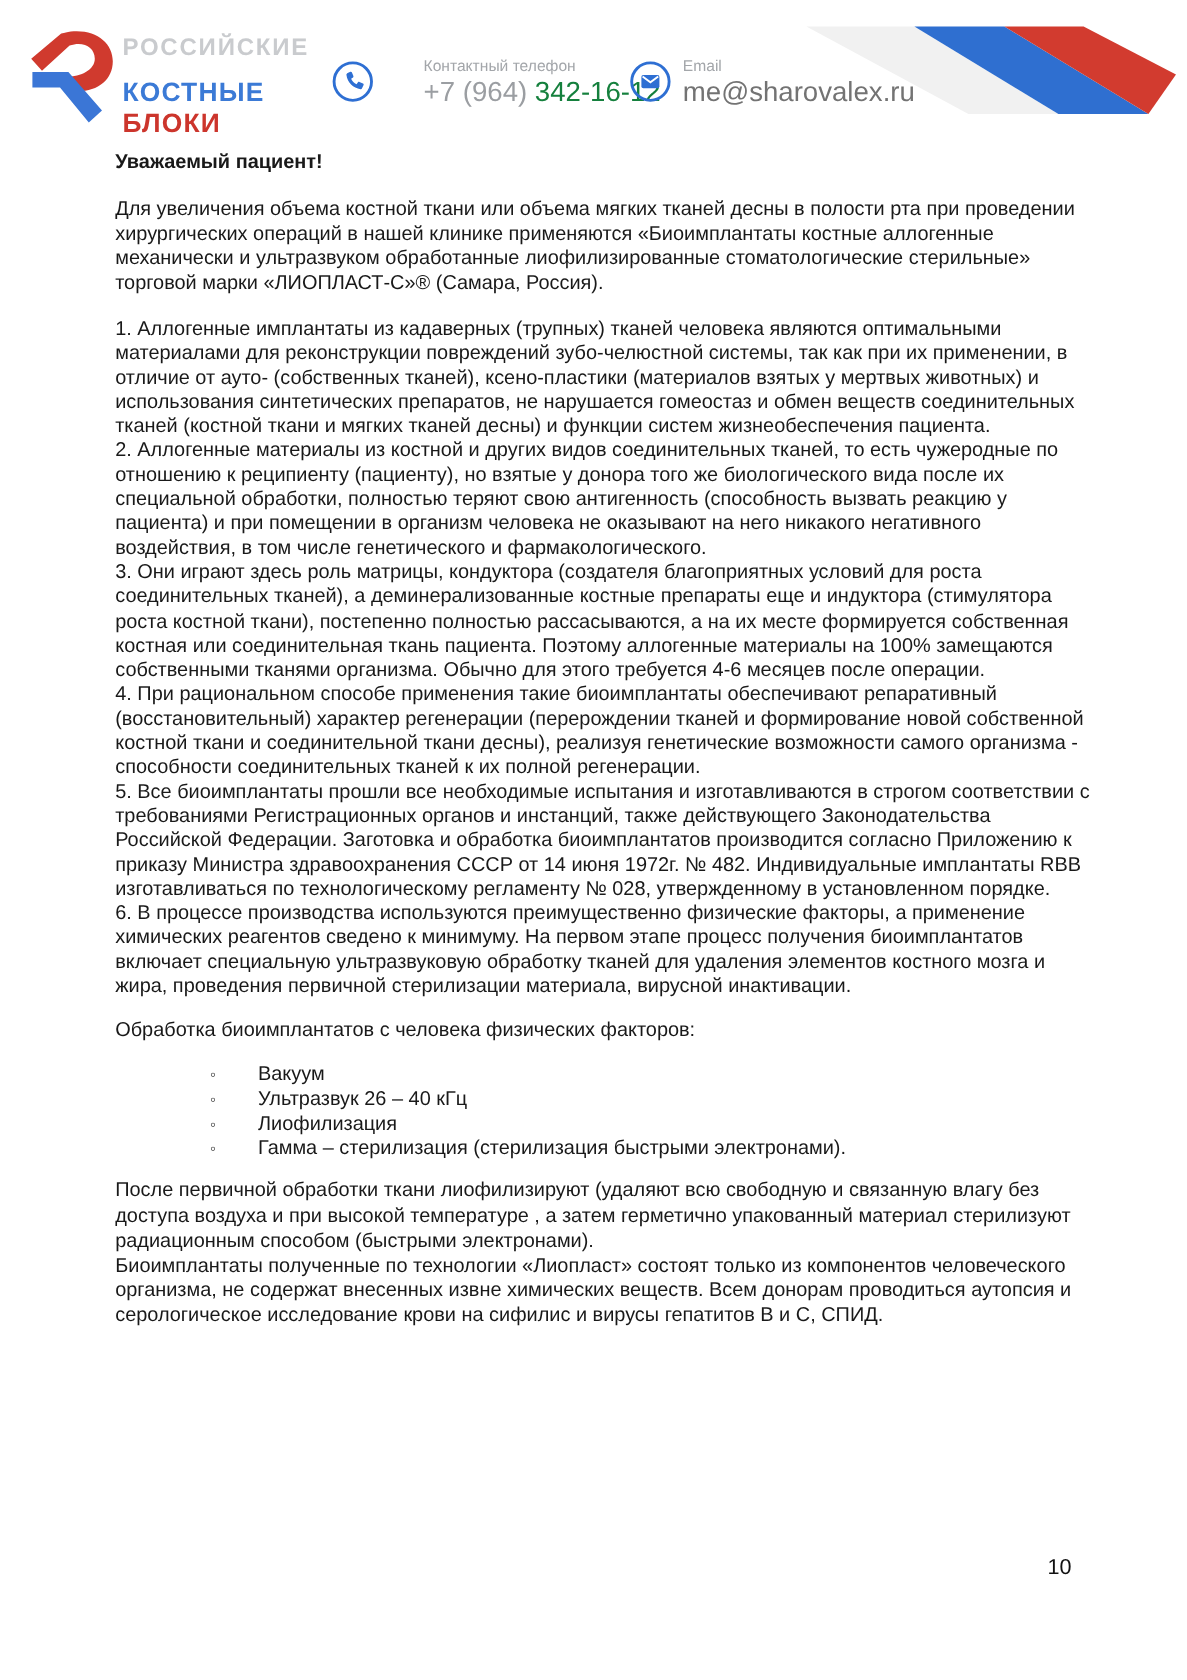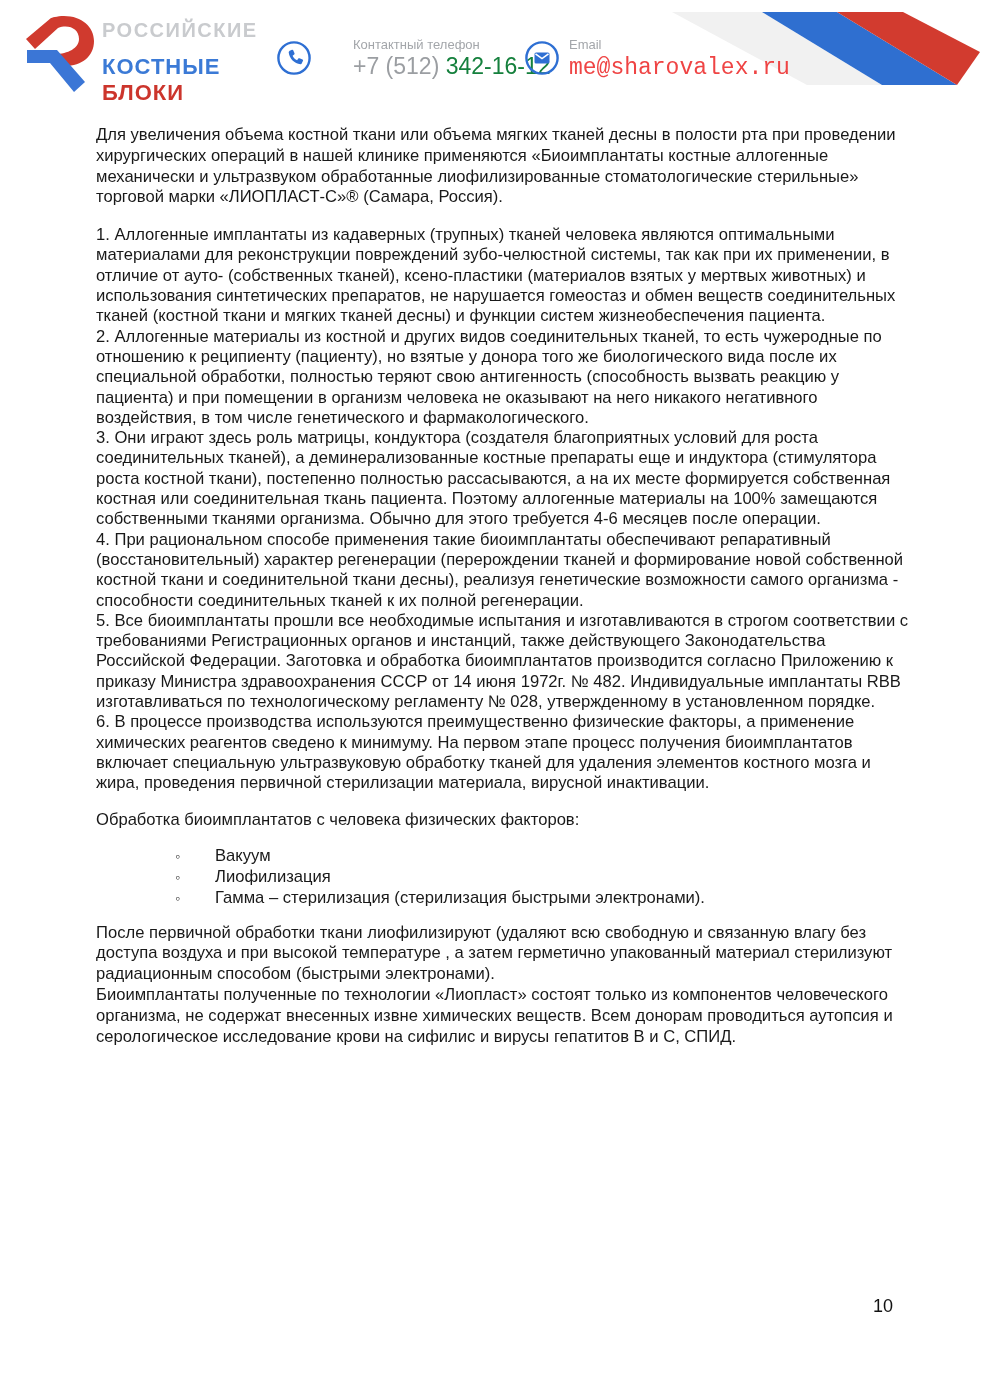--- a/index.html
+++ b/index.html
@@ -3,40 +3,40 @@
 <meta charset="utf-8">
 <style>
   html,body { margin:0; padding:0; }
   body {
     width:989px; height:1400px; background:#ffffff; position:relative;
     font-family:"Liberation Sans", sans-serif; color:#1b1b1b;
     overflow:hidden;
   }
 
   
-  .header { position:absolute; top:0; left:0; width:900px; height:112px; }
+  .header { position:absolute; top:10px; left:0; width:900px; height:112px; }
   .ribbon-svg { position:absolute; top:0; left:0; width:989px; height:110px; }
 
   .logo { position:absolute; left:24px; top:12px; display:flex; align-items:flex-start; }
   .logo-mark { width:76px; height:84px; }
   .logo-text { margin-left:2px; margin-top:8px; font-weight:bold; line-height:1; }
   .logo-line1 { font-size:20px; color:#c9cbce; letter-spacing:1.5px; }
   .logo-line2 { font-size:22px; color:#3b7ad6; letter-spacing:1px; margin-top:16px; }
   .logo-line3 { font-size:22px; color:#cc352c; letter-spacing:1px; margin-top:4px; }
 
   .contact { position:absolute; top:37px; display:flex; align-items:flex-start; }
   .contact.phone { left:276px;gap:32px; }
   .contact.email { left:524px; }
   .contact-icon { width:36px; height:36px; margin-top:3px; }
   .contact-texts { margin-left:9px; }
   .contact-label { font-size:13px; color:#a3a6aa; line-height:15px; }
   .contact-value { font-size:23px; line-height:26px; margin-top:1px; white-space:nowrap; }
   .contact-value .muted { color:#9b9ea2; }
   .contact-value .strong { color:#15803d; }
-  .email-address { color:#ef4444; text-decoration:none;font-family:Liberation Mono, monospace; }
+  .email-address { color:#737373; text-decoration:none; }
 
   
   .doc { position:absolute; left:96px; top:125px; width:818px;
          font-size:16.6px; line-height:20.8px; color:#191919; }
   .doc-title { font-size:16.6px; font-weight:bold; margin:0 0 18px 0; }
   .intro { margin:0 0 17px 0; }
   .numbered p { margin:0; line-height:20.3px; }
   .processing-heading { margin:16px 0 16px 0; }
   ul.phys-list { list-style:none; margin:0 0 14px 0; padding:0; }
   ul.phys-list li { position:relative; padding-left:119px; line-height:20.8px; }
@@ -72,55 +72,57 @@
     </div>
   </div>
 
   <div class="contact phone">
     <svg class="contact-icon" viewBox="0 0 36 36">
       <circle cx="18" cy="18" r="15.6" fill="none" stroke="#2e6fd3" stroke-width="2.4"></circle>
       <path d="M13.2,11.1 l2.8,-1.3 c0.5,-0.2 1,0 1.2,0.5 l1.3,3 c0.2,0.4 0,0.9 -0.3,1.2 l-1.6,1.2 c0.9,2 2.5,3.6 4.5,4.5 l1.2,-1.6 c0.3,-0.4 0.8,-0.5 1.2,-0.3 l3,1.3 c0.5,0.2 0.7,0.8 0.5,1.2 l-1.3,2.8 c-0.2,0.5 -0.7,0.8 -1.2,0.7 c-6.2,-0.8 -11,-5.6 -11.8,-11.8 c-0.1,-0.5 0.2,-1 0.7,-1.2 z" fill="#2e6fd3"></path>
     </svg>
     <div class="contact-texts">
       <div class="contact-label">Контактный телефон</div>
-      <div class="contact-value"><span class="muted">+7 (512) </span><span class="strong">342-16-12</span></div>
+      <div class="contact-value"><span class="muted">+7 (964) </span><span class="strong">342-16-12</span></div>
     </div>
   </div>
 
   <div class="contact email">
     <svg class="contact-icon" viewBox="0 0 36 36">
       <circle cx="18" cy="18" r="15.6" fill="none" stroke="#2e6fd3" stroke-width="2.4"></circle>
       <rect x="10.5" y="12.5" width="15" height="11" rx="1.6" fill="#2e6fd3"></rect>
       <polyline points="11.5,13.8 18,18.6 24.5,13.8" stroke="#ffffff" stroke-width="1.6" fill="none"></polyline>
     </svg>
     <div class="contact-texts">
       <div class="contact-label">Email</div>
       <div class="contact-value"><a href="#" class="email-address">me@sharovalex.ru</a></div>
     </div>
   </div>
 </div>
 
 <div class="doc">
 
+  <p class="doc-title">Уважаемый пациент!</p>
 
   <p class="intro">Для увеличения объема костной ткани или объема мягких тканей десны в полости рта при проведении хирургических операций в нашей клинике применяются «Биоимплантаты костные аллогенные механически и ультразвуком обработанные лиофилизированные стоматологические стерильные» торговой марки «ЛИОПЛАСТ-С»® (Самара, Россия).</p>
 
   <div class="numbered">
     <p>1. Аллогенные имплантаты из кадаверных (трупных) тканей человека являются оптимальными материалами для реконструкции повреждений зубо-челюстной системы, так как при их применении, в отличие от ауто- (собственных тканей), ксено-пластики (материалов взятых у мертвых животных) и использования синтетических препаратов, не нарушается гомеостаз и обмен веществ соединительных тканей (костной ткани и мягких тканей десны) и функции систем жизнеобеспечения пациента.</p>
     <p>2. Аллогенные материалы из костной и других видов соединительных тканей, то есть чужеродные по отношению к реципиенту (пациенту), но взятые у донора того же биологического вида после их специальной обработки, полностью теряют свою антигенность (способность вызвать реакцию у пациента) и при помещении в организм человека не оказывают на него никакого негативного воздействия, в том числе генетического и фармакологического.</p>
     <p>3. Они играют здесь роль матрицы, кондуктора (создателя благоприятных условий для роста соединительных тканей), а деминерализованные костные препараты еще и индуктора (стимулятора роста костной ткани), постепенно полностью рассасываются, а на их месте формируется собственная костная или соединительная ткань пациента. Поэтому аллогенные материалы на 100% замещаются собственными тканями организма. Обычно для этого требуется 4-6 месяцев после операции.</p>
     <p>4. При рациональном способе применения такие биоимплантаты обеспечивают репаративный (восстановительный) характер регенерации (перерождении тканей и формирование новой собственной костной ткани и соединительной ткани десны), реализуя генетические возможности самого организма - способности соединительных тканей к их полной регенерации.</p>
     <p>5. Все биоимплантаты прошли все необходимые испытания и изготавливаются в строгом соответствии с требованиями Регистрационных органов и инстанций, также действующего Законодательства Российской Федерации. Заготовка и обработка биоимплантатов производится согласно Приложению к приказу Министра здравоохранения СССР от 14 июня 1972г. № 482. Индивидуальные имплантаты RBB изготавливаться по технологическому регламенту № 028, утвержденному в установленном порядке.</p>
     <p>6. В процессе производства используются преимущественно физические факторы, а применение химических реагентов сведено к минимуму. На первом этапе процесс получения биоимплантатов включает специальную ультразвуковую обработку тканей для удаления элементов костного мозга и жира, проведения первичной стерилизации материала, вирусной инактивации.</p>
   </div>
 
   <p class="processing-heading">Обработка биоимплантатов с человека физических факторов:</p>
 
   <ul class="phys-list">
     <li>Вакуум</li>
+    <li>Ультразвук 26 – 40 кГц</li>
     <li>Лиофилизация</li>
     <li>Гамма – стерилизация (стерилизация быстрыми электронами).</li>
   </ul>
 
   <div class="closing">
     <p>После первичной обработки ткани лиофилизируют (удаляют всю свободную и связанную влагу без доступа воздуха и при высокой температуре , а затем герметично упакованный материал стерилизуют радиационным способом (быстрыми электронами).</p>
     <p>Биоимплантаты полученные по технологии «Лиопласт» состоят только из компонентов человеческого организма, не содержат внесенных извне химических веществ. Всем донорам проводиться аутопсия и серологическое исследование крови на сифилис и вирусы гепатитов В и С, СПИД.</p>
   </div>
 </div>
 

